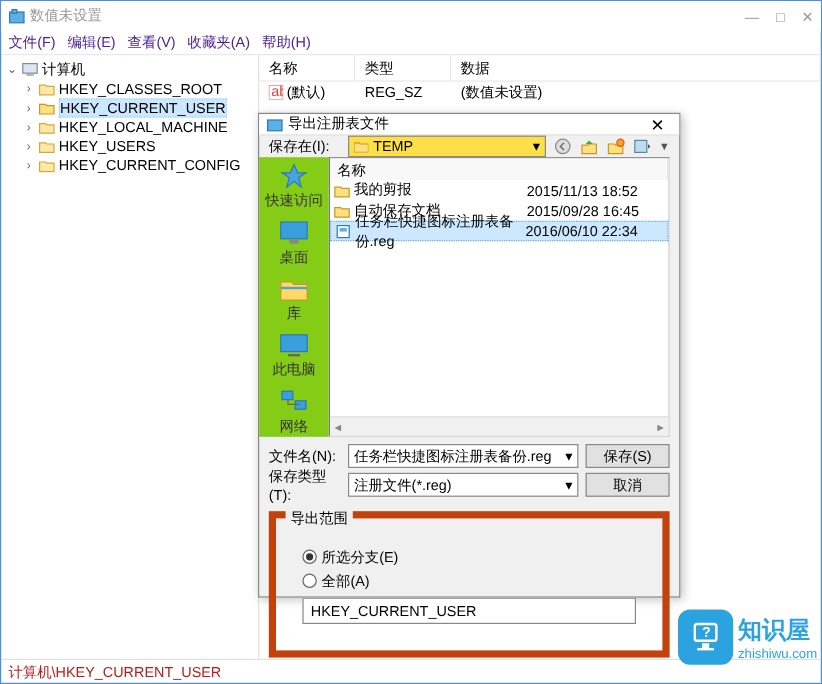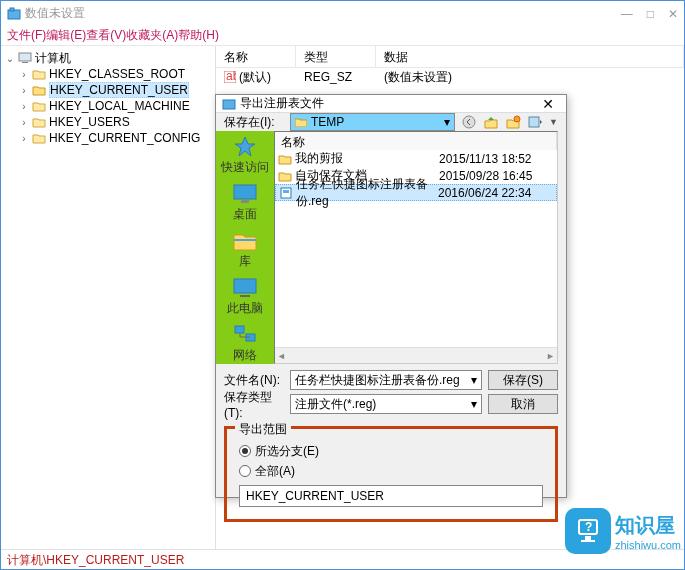--- a/index.html
+++ b/index.html
@@ -2,21 +2,21 @@
 <html><head>
 <meta charset="utf-8">
 <style>
 * { margin: 0; padding: 0; box-sizing: border-box; font-family: "Microsoft YaHei", "SimSun", sans-serif; font-size: 12px; }
 body { width: 685px; height: 570px; background: #fff; position: relative; overflow: hidden; }
 .main-window { width: 685px; height: 570px; border: 1px solid #4a90d9; background: #fff; display: flex; flex-direction: column; }
 .title-bar { height: 25px; display: flex; align-items: center; padding: 0 6px; background: #fff; }
 .title-bar .icon { width: 14px; height: 14px; margin-right: 4px; }
 .title-bar .title { flex: 1; color: #999; }
 .title-bar .win-controls { display: flex; gap: 14px; color: #999; }
-.menu-bar { height: 20px; display: flex; align-items: center; padding: 0 6px; color: #be185d; border-bottom: 1px solid #e8e8e8; }
+.menu-bar { height: 20px; display: flex; align-items: center; padding: 0 6px; color: #4c1d95; gap: 10px; border-bottom: 1px solid #e8e8e8; }
 .menu-bar span { cursor: default; }
 .content { flex: 1; display: flex; }
 .tree-panel { width: 215px; border-right: 1px solid #e0e0e0; padding: 4px; }
 .tree-item { display: flex; align-items: center; height: 16px; cursor: default; }
 .indent { display: inline-block; width: 14px; }
 .tree-arrow { width: 10px; text-align: center; color: #666; font-size: 10px; }
 .folder-icon { width: 14px; height: 12px; margin: 0 3px; }
 .tree-label { white-space: nowrap; }
 .tree-selected { background: #cce8ff; border: 1px dotted #99d1ff; }
 .right-panel { flex: 1; display: flex; flex-direction: column; }
@@ -25,41 +25,41 @@
 .list-row { display: flex; height: 18px; align-items: center; }
 .list-row div { padding: 0 8px; }
 .col-name { width: 80px; } .col-type { width: 80px; } .col-data { flex: 1; }
 .status-bar { height: 20px; border-top: 1px solid #e0e0e0; padding: 2px 6px; color: #b91c1c; }
 
 .dialog { position: absolute; left: 215px; top: 94px; width: 352px; height: 404px; background: #f0f0f0; border: 1px solid #888; box-shadow: 2px 2px 8px rgba(0,0,0,0.25); display: flex; flex-direction: column; }
 .dlg-title { height: 26px; display: flex; align-items: center; padding: 0 6px; background: #fff; border-bottom: 1px solid #ddd; }
 .dlg-title .dt { flex: 1; }
 .dlg-close { width: 24px; text-align: center; font-size: 14px; cursor: default; }
 .dlg-toolbar { height: 26px; display: flex; align-items: center; padding: 0 8px; gap: 6px; }
-.dlg-drop { height: 18px; border: 1px solid #888; background: #7dd3fc; padding: 0 4px; display: flex; align-items: center; }
+.dlg-drop { height: 18px; border: 1px solid #888; background: #fde047; padding: 0 4px; display: flex; align-items: center; }
 .tb-icon { width: 16px; height: 16px; }
 .dlg-body { flex: 1; display: flex; }
 .places { width: 58px; background: #84cc16; display: flex; flex-direction: column; align-items: center; gap: 6px; padding-top: 4px; }
 .place { display: flex; flex-direction: column; align-items: center; font-size: 11px; color: #333; }
 .place-icon { width: 28px; height: 24px; }
 .filelist { flex: 1; border: 1px inset #ccc; background: #fff; margin-right: 8px; display: flex; flex-direction: column; }
 .fl-header { display: flex; height: 18px; }
 .fl-header div { padding: 2px 6px; border-right: 1px solid #e0e0e0; background: #f8f8f8; }
 .fl-name { flex: 1; } .fl-date { width: 120px; }
 .fl-row { display: flex; align-items: center; height: 17px; padding: 0 3px; }
 .fl-row.selected { background: #cce8ff; border: 1px dotted #66afe9; }
 .fl-row .ico { width: 14px; height: 12px; margin-right: 3px; }
 .fl-row .nm { flex: 1; } .fl-row .dt { width: 115px; }
 .fl-scroll { height: 16px; background: #f0f0f0; border-top: 1px solid #ddd; display:flex; align-items:center; }
 .dlg-fields { padding: 4px 8px; }
 .fld-row { display: flex; align-items: center; height: 24px; gap: 6px; }
 .fld-label { width: 60px; }
 .fld-input { flex: 1; height: 20px; border: 1px solid #888; background: #fff; padding: 0 4px; display:flex;align-items:center;justify-content:space-between; }
 .fld-btn { width: 70px; height: 20px; border: 1px solid #888; background: #e1e1e1; text-align: center; line-height: 18px; }
-.dlg-group { margin: 6px 8px 8px 8px; border: 3px solid #c2410c; padding: 12px; position: relative; }
+.dlg-group { margin: 6px 8px 8px 8px; border: 6px solid #c2410c; padding: 22px; position: relative; }
 .dlg-group .legend { position: absolute; top: -8px; left: 8px; background: #f0f0f0; padding: 0 4px; }
 .radio-row { display: flex; align-items: center; height: 20px; gap: 4px; }
 .radio { width: 12px; height: 12px; border: 1px solid #666; border-radius: 50%; display:flex;align-items:center;justify-content:center; background:#fff;}
 .radio.sel::after { content:""; width:6px;height:6px;background:#333;border-radius:50%; }
 .branch-box { width: 100%; height: 22px; border: 1px solid #888; background: #fff; padding: 3px 6px; margin-top: 4px; }
 
 .watermark { position: absolute; right: 4px; bottom: 16px; display: flex; align-items: center; gap: 4px; }
 .wm-badge { width: 46px; height: 46px; background: #2aa3df; border-radius: 10px; display:flex;align-items:center;justify-content:center; }
 .wm-text { color: #2aa3df; font-size: 20px; font-weight: bold; }
 .wm-sub { color: #2aa3df; font-size: 11px; }
@@ -295,21 +295,21 @@
           <span class="dt">2015/09/28 16:45</span>
         </div>
       <div class="fl-row selected">
           <span class="ico">
             <svg width="14" height="12">
               <rect x="2" y="1" width="10" height="10" fill="#fff" stroke="#2a7bb5"></rect>
               <rect x="4" y="3" width="6" height="3" fill="#5bb0e8"></rect>
             </svg>
           </span>
           <span class="nm">任务栏快捷图标注册表备份.reg</span>
-          <span class="dt">2016/06/24 22:34</span>
+          <span class="dt">2016/06/10 22:34</span>
         </div>
       <div style="flex:1"></div>
       <div class="fl-scroll">
           <span style="margin-left:2px;font-size:9px;color:#888;">◄</span>
           <div style="flex:1"></div>
           <span style="margin-right:2px;font-size:9px;color:#888;">►</span>
         </div>
     </div>
   </div>
   <div class="dlg-fields">

